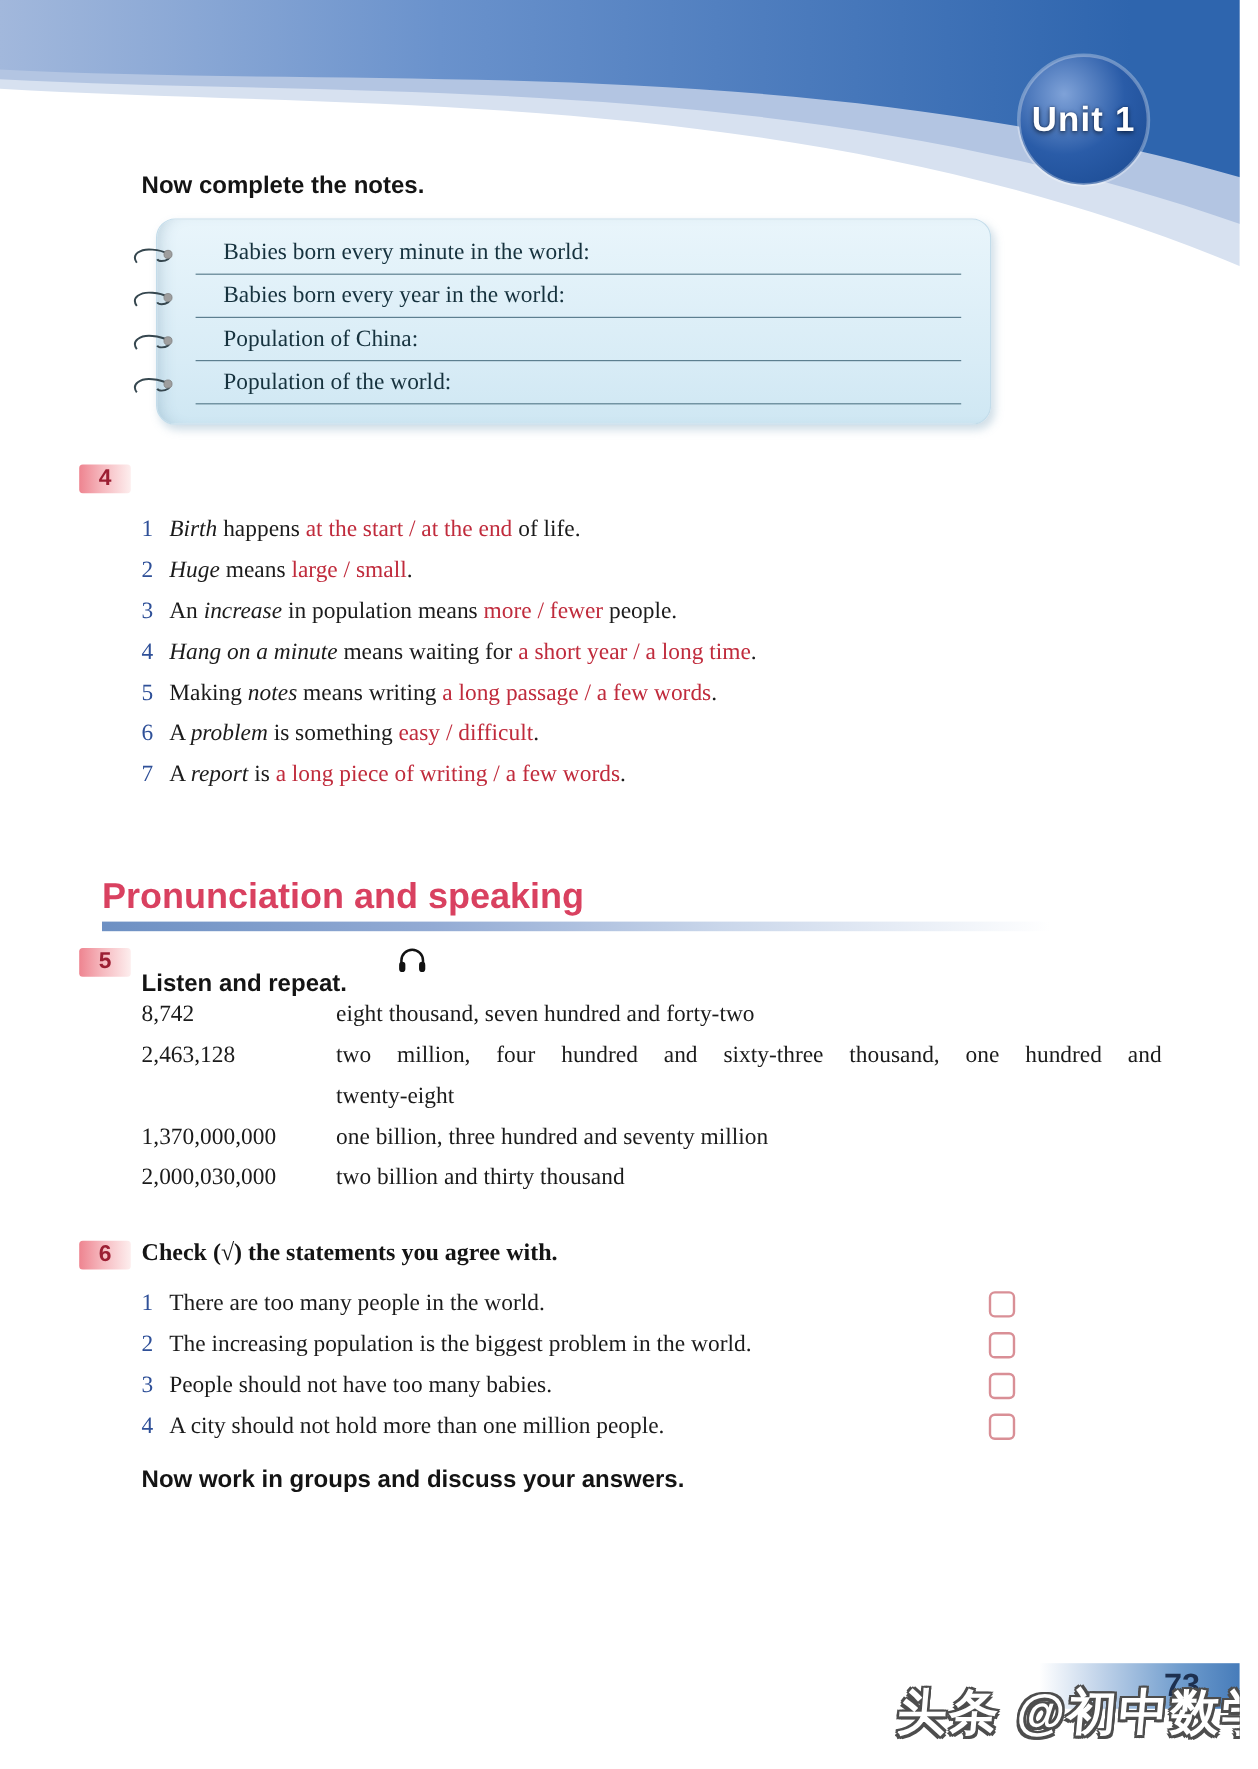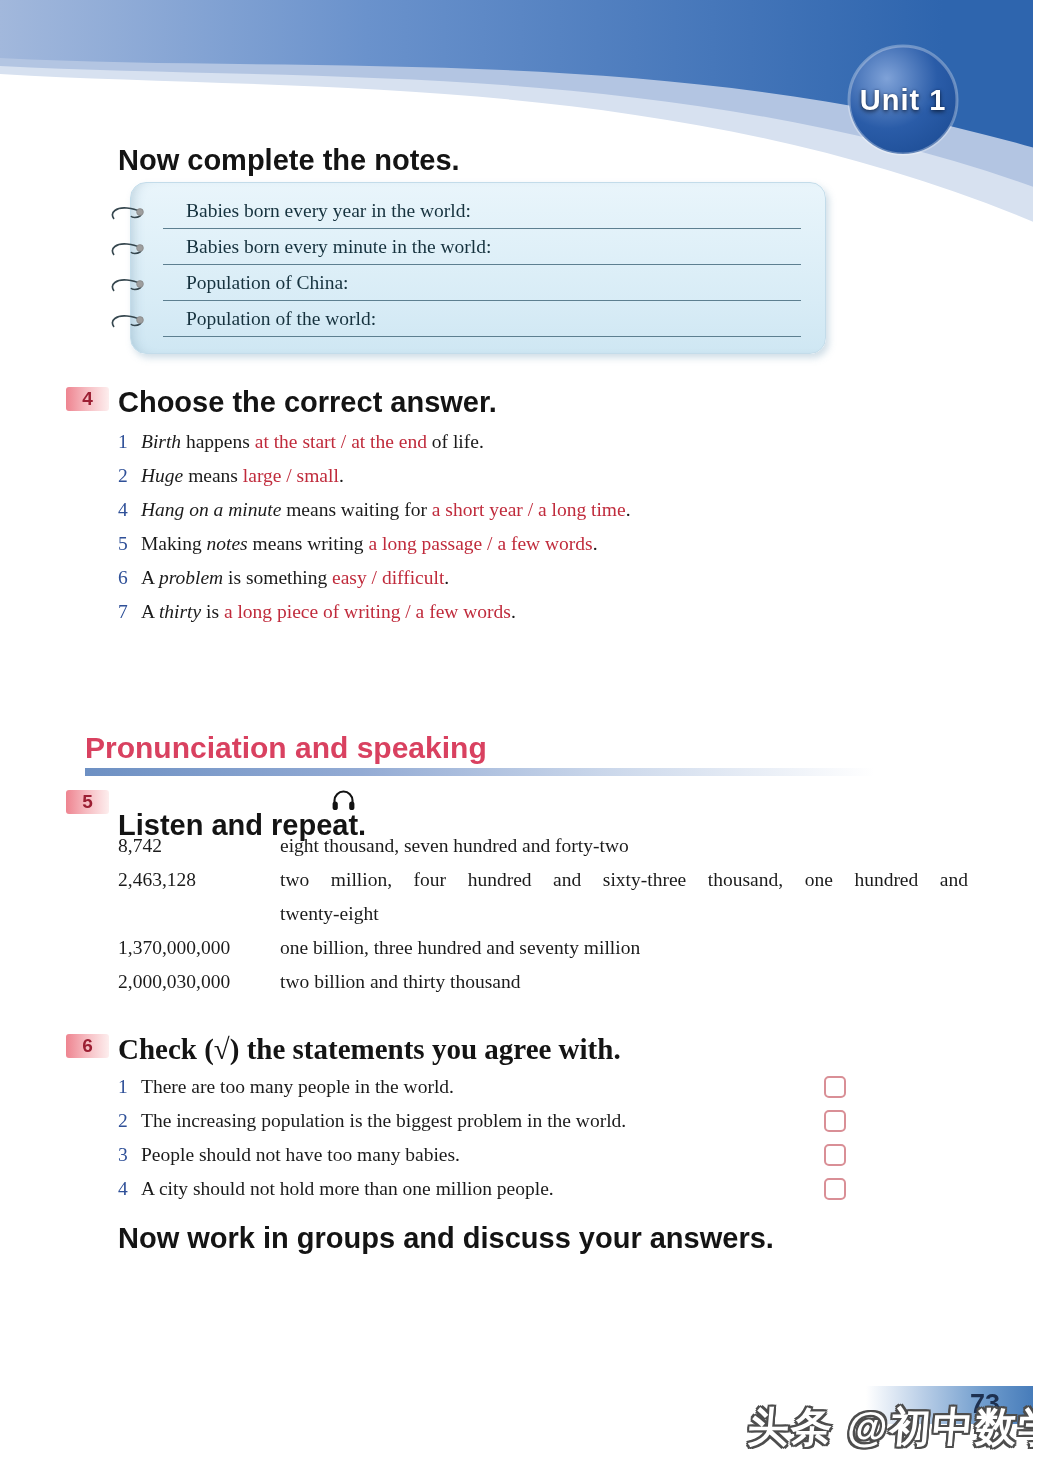--- a/index.html
+++ b/index.html
@@ -7,21 +7,21 @@
         font-family:"Liberation Serif",serif;color:#1b1b1b;}
 
   
   .banner-svg{position:absolute;top:0;left:0;}
   .unit-badge-label{position:absolute;left:849px;top:46px;width:108px;height:108px;
       display:flex;align-items:center;justify-content:center;
       font-family:"Liberation Sans",sans-serif;font-weight:bold;font-size:29px;color:#ffffff;
       text-shadow:0 2px 4px rgba(0,0,0,.55),0 0 2px rgba(0,30,80,.6);letter-spacing:1px;}
 
   
-  .h-sans{font-family:"Liberation Sans",sans-serif;font-weight:bold;font-size:29px;color:#141414;}
+  .h-sans{font-family:"Liberation Sans",sans-serif;font-weight:bold;font-size:20px;color:#141414;}
   .notes-title{position:absolute;left:118px;top:144px;}
 
   
   .notes-box{position:absolute;left:130px;top:182px;width:696px;height:172px;
       background:linear-gradient(180deg,#e9f5fb 0%,#d8ecf6 70%,#cfe7f3 100%);
       border:1px solid #c3dcEA;border-radius:16px;
       box-shadow:3px 4px 7px rgba(120,160,185,.35), inset 10px 0 12px -8px rgba(90,130,155,.30);
       padding-top:10px;box-sizing:border-box;}
   .note-line{position:relative;height:36px;line-height:36px;padding-left:55px;
       font-size:19.5px;color:#16323e;}
@@ -101,28 +101,28 @@
     <path d="M0,0 H1048 V192 C 680,58 300,82 0,66 Z" fill="#b3c5e2"></path>
     <path d="M0,0 H1048 V152 C 680,42 300,74 0,58 Z" fill="url(#gradDark)"></path>
     <circle cx="903" cy="100" r="54" fill="url(#gradBadge)" stroke="rgba(255,255,255,0.30)" stroke-width="3"></circle>
   </svg>
   <div class="unit-badge-label">Unit 1</div>
 
   <div class="h-sans notes-title">Now complete the notes.</div>
 
   <div class="notes-box">
     <div class="note-line">
+      <span>Babies born every minute in the world:</span>
+      <span class="note-underline"></span>
+    </div>
+    <div class="note-line">
       <span>Babies born every year in the world:</span>
       <span class="note-underline"></span>
     </div>
     <div class="note-line">
-      <span>Babies born every minute in the world:</span>
-      <span class="note-underline"></span>
-    </div>
-    <div class="note-line">
       <span>Population of China:</span>
       <span class="note-underline"></span>
     </div>
     <div class="note-line">
       <span>Population of the world:</span>
       <span class="note-underline"></span>
     </div>
   </div>
 
   <svg class="ring" style="top:204px" viewBox="0 0 44 22">
@@ -136,40 +136,42 @@
   <svg class="ring" style="top:276px" viewBox="0 0 44 22">
     <path d="M4,15 C-1,8 7,3 17,4 C28,5 34,9 30,12 C27,14 22,14 21,12" fill="none" stroke="#36474f" stroke-width="1.6"></path>
     <circle cx="30" cy="8" r="3.4" fill="#9e9e9e" stroke="#7c7c7c" stroke-width="0.6"></circle>
   </svg>
   <svg class="ring" style="top:312px" viewBox="0 0 44 22">
     <path d="M4,15 C-1,8 7,3 17,4 C28,5 34,9 30,12 C27,14 22,14 21,12" fill="none" stroke="#36474f" stroke-width="1.6"></path>
     <circle cx="30" cy="8" r="3.4" fill="#9e9e9e" stroke="#7c7c7c" stroke-width="0.6"></circle>
   </svg>
 
   <div class="badge" style="top:387px">4</div>
-  <div class="h-sans sec4-title">Choose the correct answer.</div>
 
   <div class="items">
     <div class="item">
       <span class="item-num">1</span><span><span class="seg-i">Birth</span><span class="seg-n"> happens </span><span class="seg-r">at the start / at the end</span><span class="seg-n"> of life.</span></span>
     </div>
     <div class="item">
       <span class="item-num">2</span><span><span class="seg-i">Huge</span><span class="seg-n"> means </span><span class="seg-r">large / small</span><span class="seg-n">.</span></span>
     </div>
     <div class="item">
+      <span class="item-num">3</span><span><span class="seg-n">An </span><span class="seg-i">increase</span><span class="seg-n"> in population means </span><span class="seg-r">more / fewer</span><span class="seg-n"> people.</span></span>
+    </div>
+    <div class="item">
       <span class="item-num">4</span><span><span class="seg-i">Hang on a minute</span><span class="seg-n"> means waiting for </span><span class="seg-r">a short year / a long time</span><span class="seg-n">.</span></span>
     </div>
     <div class="item">
       <span class="item-num">5</span><span><span class="seg-n">Making </span><span class="seg-i">notes</span><span class="seg-n"> means writing </span><span class="seg-r">a long passage / a few words</span><span class="seg-n">.</span></span>
     </div>
     <div class="item">
       <span class="item-num">6</span><span><span class="seg-n">A </span><span class="seg-i">problem</span><span class="seg-n"> is something </span><span class="seg-r">easy / difficult</span><span class="seg-n">.</span></span>
     </div>
     <div class="item">
-      <span class="item-num">7</span><span><span class="seg-n">A </span><span class="seg-i">thirty</span><span class="seg-n"> is </span><span class="seg-r">a long piece of writing / a few words</span><span class="seg-n">.</span></span>
+      <span class="item-num">7</span><span><span class="seg-n">A </span><span class="seg-i">report</span><span class="seg-n"> is </span><span class="seg-r">a long piece of writing / a few words</span><span class="seg-n">.</span></span>
     </div>
   </div>
 
   <div class="pron-heading">Pronunciation and speaking</div>
   <div class="pron-underline"></div>
 
   <div class="badge" style="top:790px">5</div>
   <div class="h-sans sec5-title">Listen and repeat.</div>
   <svg class="headphones" width="27" height="27" viewBox="0 0 27 27">
     <path d="M4.5,18 v-3.5 a9,9 0 0 1 18,0 V18" fill="none" stroke="#121212" stroke-width="2.1"></path>

